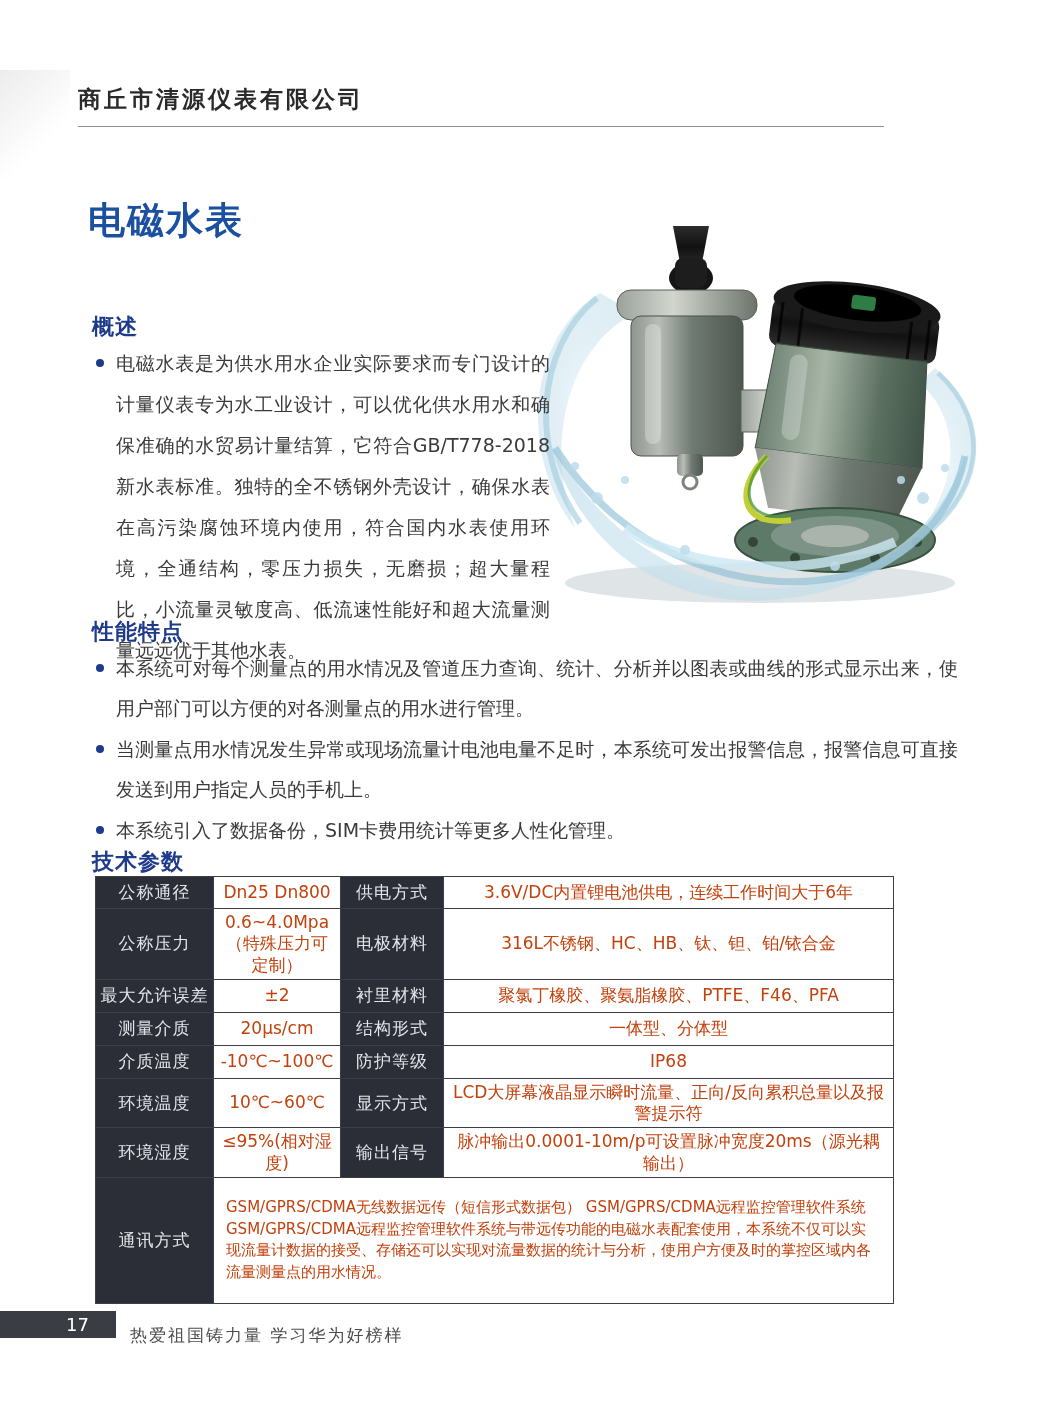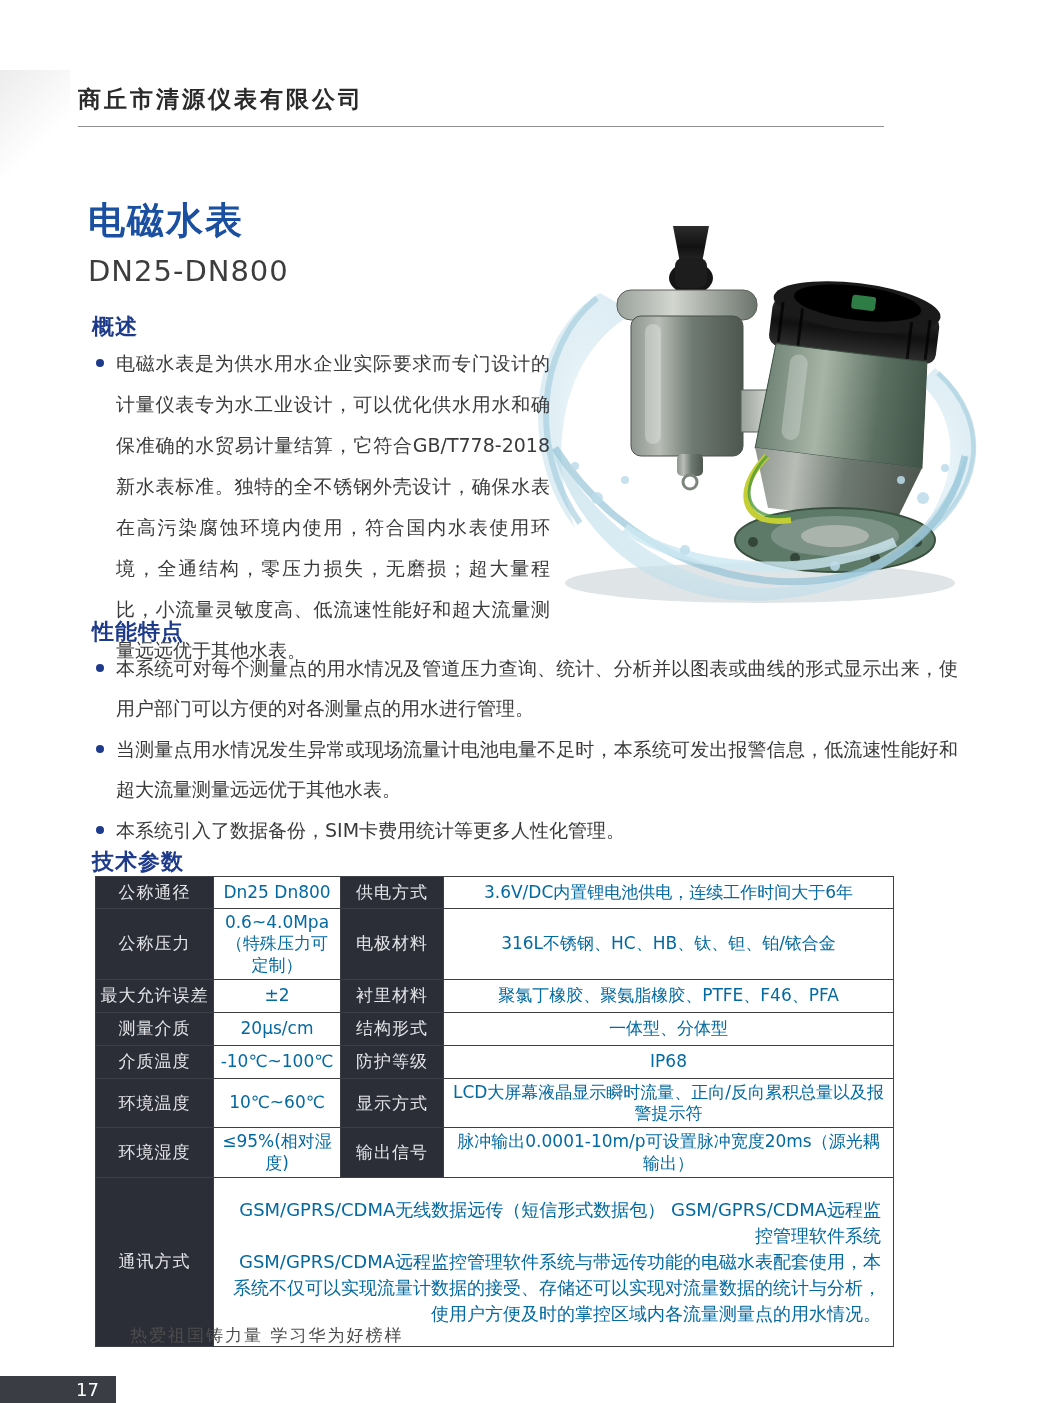--- a/index.html
+++ b/index.html
@@ -56,51 +56,50 @@
   .product-figure { position:absolute; left:505px; top:198px; width:505px; height:425px; z-index:1; }
   
   .spec-table-wrap { position:absolute; left:95px; top:876px; width:798px; }
   table.spec { border-collapse:collapse; width:798px; table-layout:fixed; }
   table.spec th, table.spec td { border:1px solid #3d3f46; }
   table.spec th {
     background:#2b2e37; color:#e4e5e8; font-weight:normal;
     font-size:17px; text-align:center; letter-spacing:1px;margin-left:11px;
   }
   table.spec td {
-    background:#ffffff; color:#0369a1; font-size:17px; text-align:center;
+    background:#ffffff; color:#c2410c; font-size:17px; text-align:center;
     white-space:pre-line; line-height:1.25; padding:3px 6px;
   }
   table.spec td.comm-val {
-    text-align:right; font-size:18px; line-height:1.45; padding:19px 12px;
+    text-align:left; font-size:15px; line-height:1.45; padding:19px 12px;
   }
   col.c1 { width:118px; } col.c2 { width:127px; } col.c3 { width:103px; } col.c4 { width:450px; }
   
   .footer-bar {
-    position:absolute; left:0; top:1376px; width:116px; height:27px;
+    position:absolute; left:0; top:1311px; width:116px; height:27px;
     background:#3a3e44; display:flex; align-items:center; justify-content:flex-end;
-    padding-right:17px;
+    padding-right:27px;
   }
   .footer-page-num { color:#ffffff; font-size:18px; }
   .footer-slogan {
     position:absolute; left:130px; top:1324px;
     font-size:17px; color:#4d4d4d; letter-spacing:2px; font-weight:500;
   }
 </style>
 </head>
 <body>
 
 <div class="page">
 
   <div class="scan-smudge"></div>
 
   <div class="company">商丘市清源仪表有限公司</div>
   <div class="header-rule"></div>
 
   <div class="title">电磁水表</div>
-  <div class="subtitle">DN25-DN800</div>
 
   <div id="overview-heading" class="sec-heading">概述</div>
   <ul id="overview-list" class="bullets">
     <li>电磁水表是为供水用水企业实际要求而专门设计的计量仪表专为水工业设计，可以优化供水用水和确保准确的水贸易计量结算，它符合GB/T778-2018新水表标准。独特的全不锈钢外壳设计，确保水表在高污染腐蚀环境内使用，符合国内水表使用环境，全通结构，零压力损失，无磨损；超大量程比，小流量灵敏度高、低流速性能好和超大流量测量远远优于其他水表。</li>
   </ul>
 
   <div class="product-figure">
     <svg width="505" height="425" viewBox="0 0 505 425">
       <defs>
         <linearGradient id="gMetal" x1="0" y1="0" x2="1" y2="0">
@@ -193,21 +192,21 @@
           <circle cx="396" cy="282" r="4"></circle>
         <circle cx="180" cy="352" r="5"></circle>
           <circle cx="330" cy="368" r="5"></circle>
       </g>
     </svg>
   </div>
 
   <div id="features-heading" class="sec-heading">性能特点</div>
   <ul id="features-list" class="bullets">
     <li>本系统可对每个测量点的用水情况及管道压力查询、统计、分析并以图表或曲线的形式显示出来，使用户部门可以方便的对各测量点的用水进行管理。</li>
-    <li>当测量点用水情况发生异常或现场流量计电池电量不足时，本系统可发出报警信息，低流速性能好和超大流量测量远远优于其他水表。</li>
+    <li>当测量点用水情况发生异常或现场流量计电池电量不足时，本系统可发出报警信息，报警信息可直接发送到用户指定人员的手机上。</li>
     <li>本系统引入了数据备份，SIM卡费用统计等更多人性化管理。</li>
   </ul>
 
   <div id="specs-heading" class="sec-heading">技术参数</div>
   <div class="spec-table-wrap">
     <table class="spec">
       <colgroup>
           <col class="c1">
           <col class="c2">
           <col class="c3">

